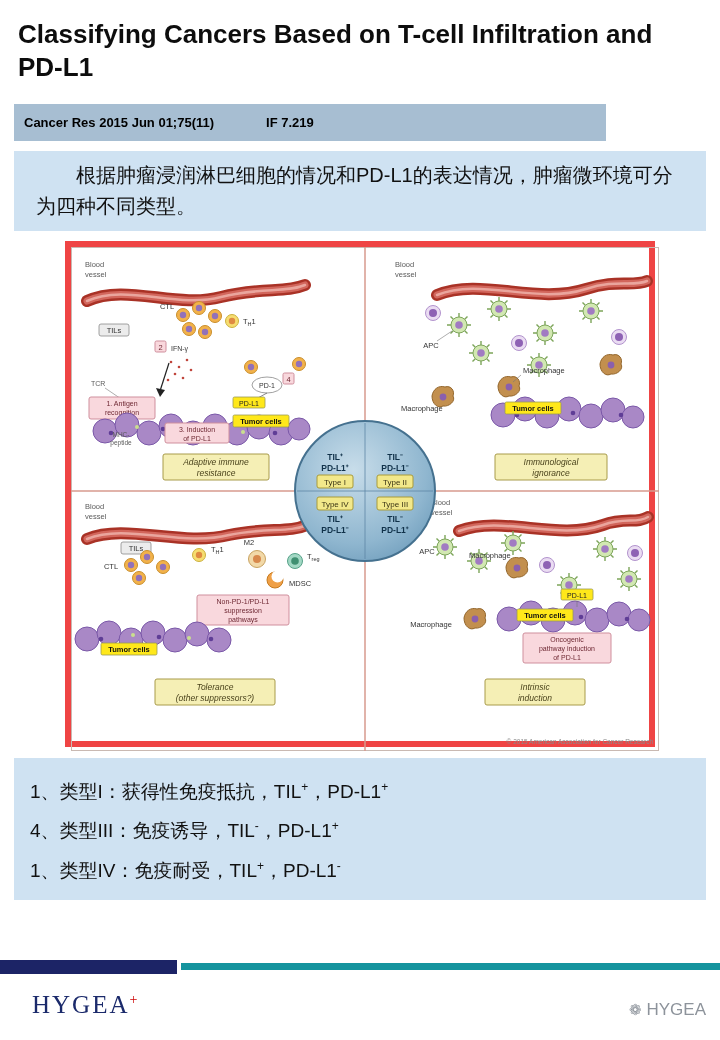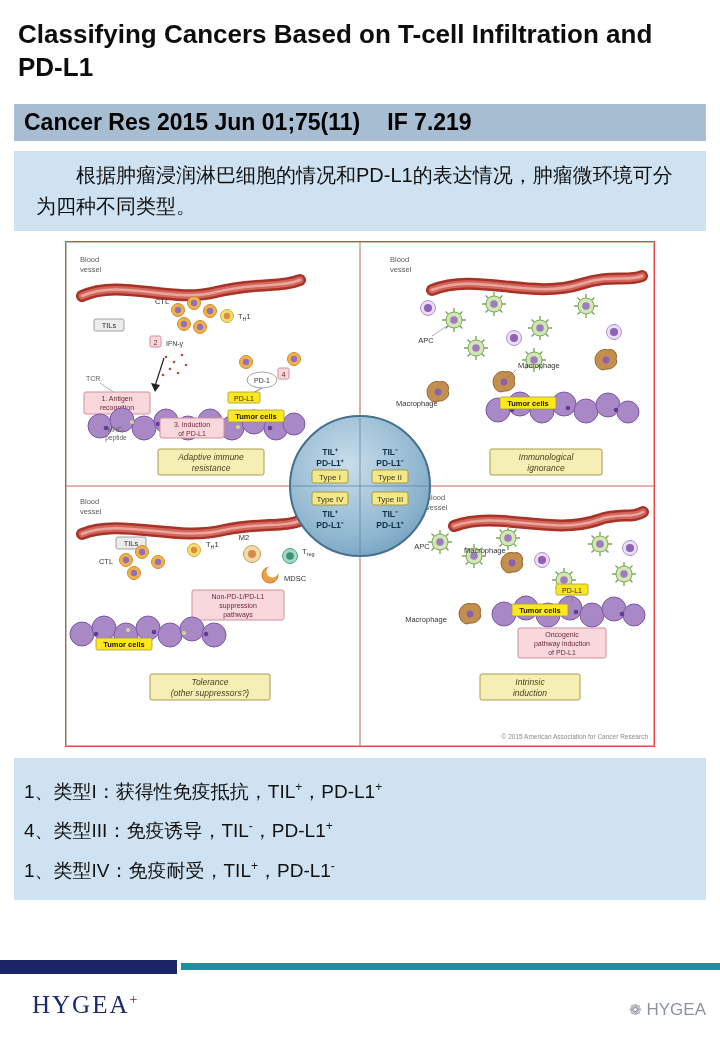--- a/index.html
+++ b/index.html
@@ -5,47 +5,47 @@
   html,body{margin:0;padding:0;}
   body{
     width:720px;height:1040px;position:relative;background:#ffffff;
     font-family:"Liberation Sans",sans-serif;overflow:hidden;color:#111;
   }
   .title{
     position:absolute;top:18px;left:18px;width:668px;
     font-size:26px;font-weight:800;line-height:1.28;color:#0d0d0d;
   }
   .citation{
-    position:absolute;top:104px;left:14px;width:692px;height:37px;
-    background:#a7bed2;display:flex;align-items:center;gap:27px;
-    font-size:23px;font-weight:700;color:#000;box-sizing:border-box;padding-left:10px;
+    position:absolute;top:104px;left:14px;width:592px;height:37px;
+    background:#a7bed2;display:flex;align-items:center;gap:52px;
+    font-size:13px;font-weight:700;color:#000;box-sizing:border-box;padding-left:10px;
   }
   .intro{
     position:absolute;top:151px;left:14px;width:692px;background:#cfe2f2;
     box-sizing:border-box;padding:9px 22px;font-size:20px;line-height:1.55;
   }
   .intro p{margin:0;text-indent:2em;}
   .figure-panel{
     position:absolute;top:241px;left:65px;width:590px;height:506px;
-    background:#fff;border:1px solid #ef4444;box-sizing:border-box;text-align:right;
+    background:#fff;border:6px solid #ef4444;box-sizing:border-box;text-align:right;
   }
   svg{display:block;}
   svg text{font-family:"Liberation Sans",sans-serif;}
   .lblGray{fill:#5a5a5a;}
   .lbl{fill:#333;}
   .pinkBox{fill:#f9d8dd;stroke:#cf8f9d;stroke-width:1;}
   .pinkTxt{fill:#6e2833;}
   .yellowBanner{fill:#f5efb5;stroke:#a89b4a;stroke-width:1;}
   .bannerTxt{fill:#4a431c;font-style:italic;}
   .typeBox{fill:#f2e88a;stroke:#a89b3a;stroke-width:1;}
   .tumorBox{fill:#ffe81a;stroke:#9b9b55;stroke-width:0.8;}
   .circleTxt{fill:#11324a;font-weight:bold;}
   .conclusions{
     position:absolute;top:758px;left:14px;width:692px;background:#cfe2f2;
-    box-sizing:border-box;padding:12px 10px;font-size:19px;
+    box-sizing:border-box;padding:12px 16px;font-size:19px;
   }
   .conclusion-line{line-height:34px;}
   .conclusion-line sup{font-size:12px;}
   .bar-navy{position:absolute;top:960px;left:0;width:177px;height:14px;background:#1c2466;}
   .bar-teal{position:absolute;top:963px;left:181px;width:539px;height:7px;background:#15949e;}
   .logo{
     position:absolute;top:991px;left:32px;
     font-family:"Liberation Serif",serif;font-weight:400;font-size:25px;
     color:#1b2a6b;letter-spacing:2px;
   }

